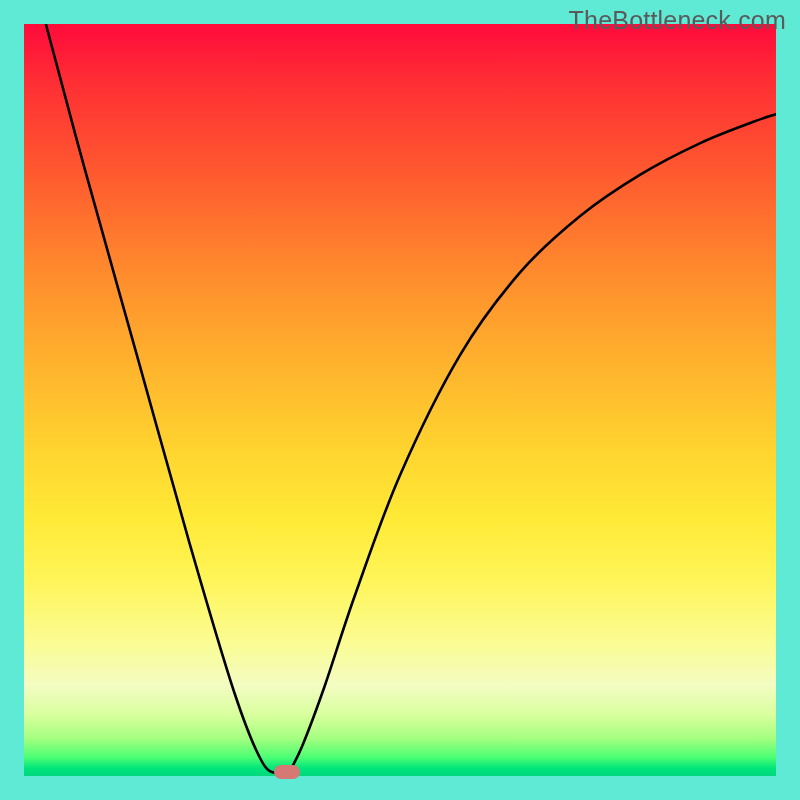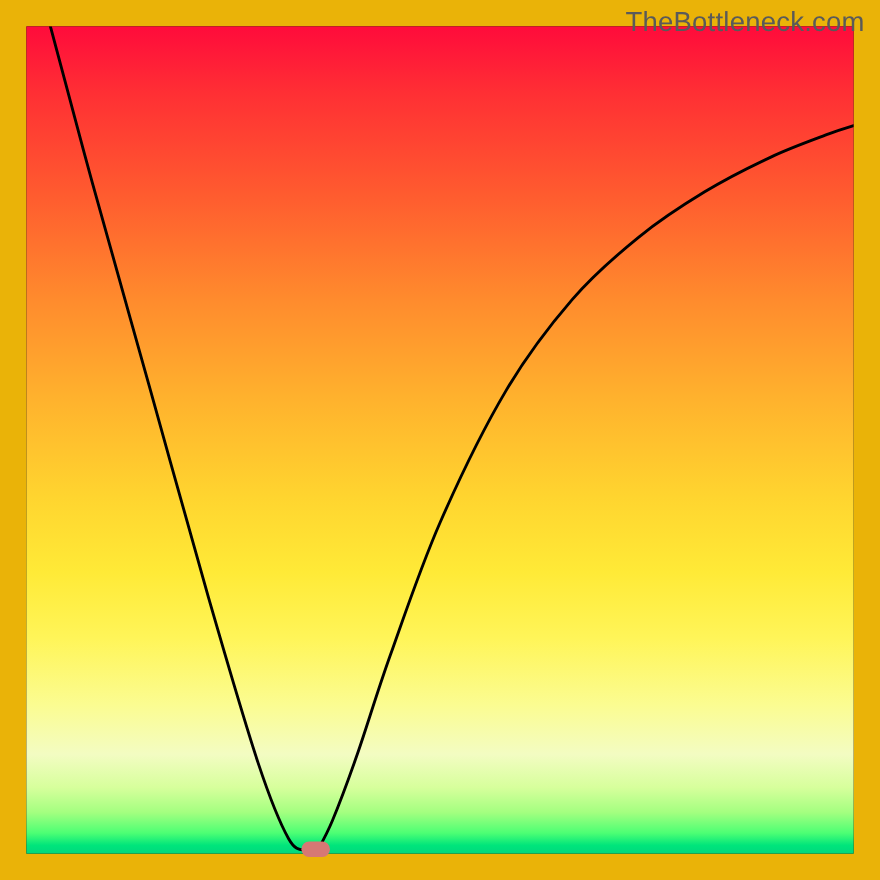--- a/index.html
+++ b/index.html
@@ -1,21 +1,21 @@
 <!DOCTYPE html>
 <html><head>
 <meta charset="utf-8">
 <style>
   * { margin: 0; padding: 0; box-sizing: border-box; }
   html, body { width: 800px; height: 800px; overflow: hidden; background: #000; }
   .frame {
     position: relative;
     width: 800px;
     height: 800px;
-    background: #eab308;
+    background: #5eead4;
   }
   .watermark {
     position: absolute;
     top: 6px;
     right: 14px;
     color: #5a5a5a;
     font-family: Arial, Helvetica, sans-serif;
     font-size: 25px;
     font-weight: 400;
     letter-spacing: 0.2px;

